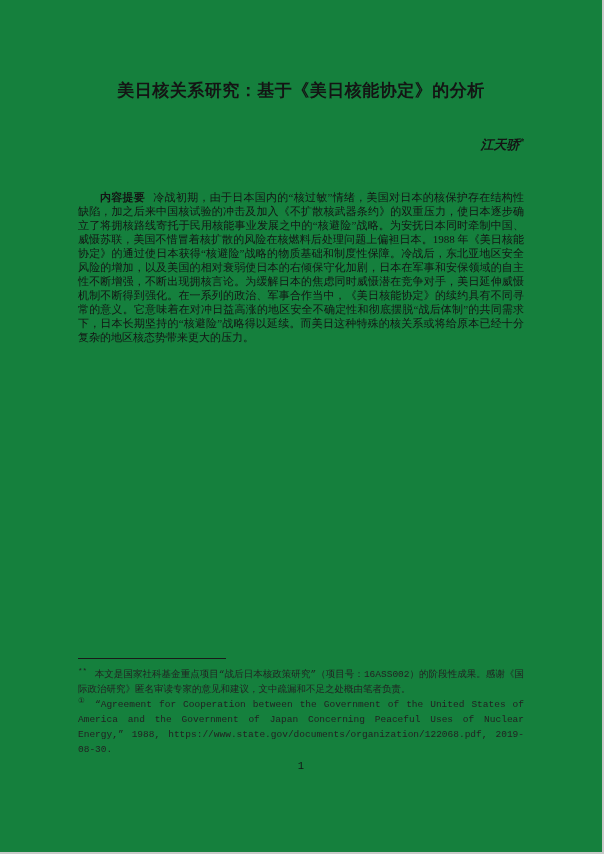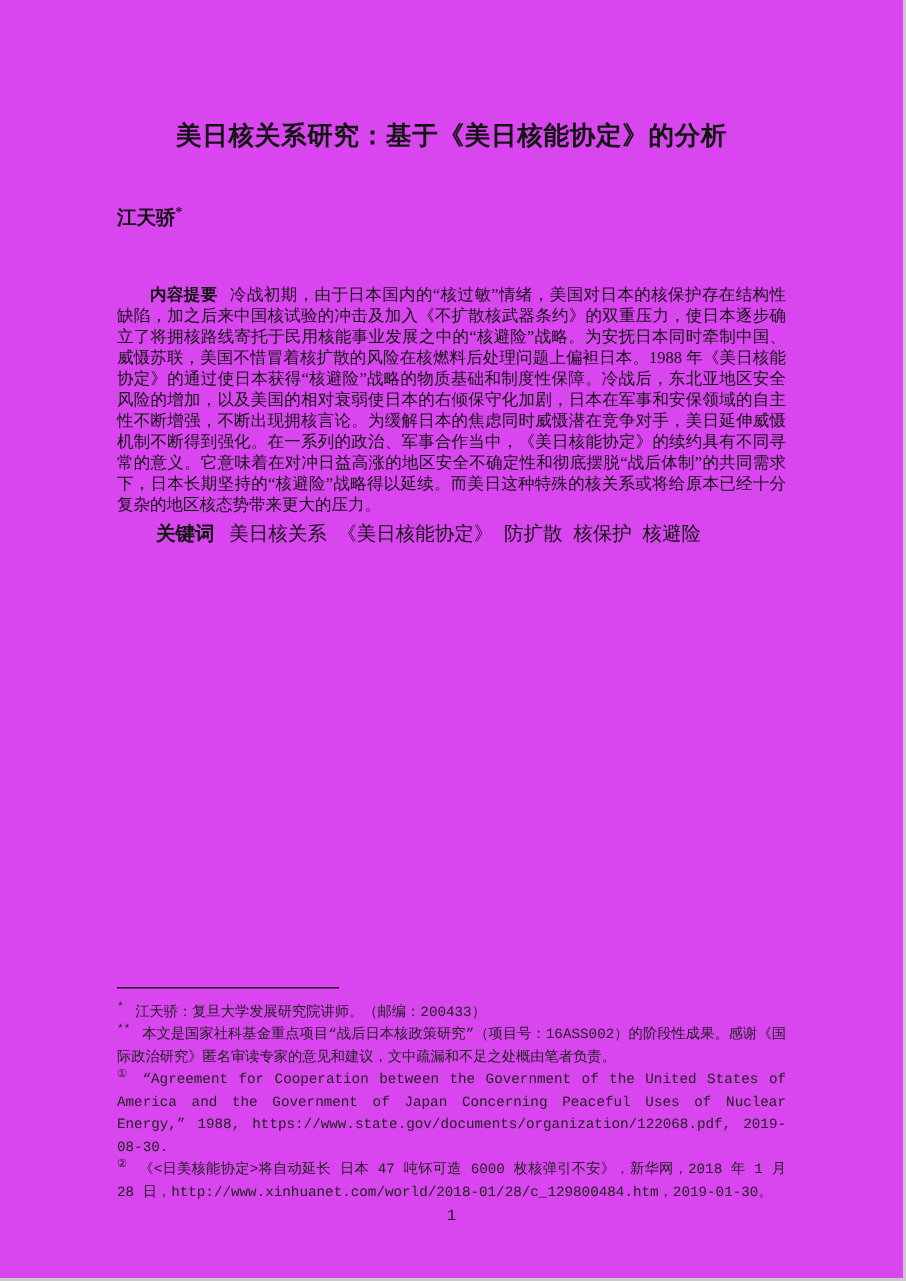--- a/index.html
+++ b/index.html
@@ -1,43 +1,44 @@
 <!DOCTYPE html>
 <html><head>
 <meta charset="utf-8">
 <style>
   html, body { margin: 0; padding: 0; background: #ffffff; }
   .page {
     position: relative;
     width: 604px;
     height: 854px;
     box-sizing: border-box;
-    background: #d946ef;
+    background: #15803d;
     border-right: 2px solid #c9c9c9;
     border-bottom: 2px solid #c9c9c9;
     padding: 80px 78px 0 78px;
     color: #141414;
     font-family: "Liberation Serif", "DejaVu Serif", serif;
     overflow: hidden;
   }
   .title {
     margin: 0;
     font-size: 17px;
     line-height: 22px;
     text-align: center;
     font-weight: bold;
     font-family: "Liberation Sans", "DejaVu Sans", sans-serif;
     letter-spacing: 0.5px;
   }
   .author-line {
     margin-top: 30px;
-    text-align: left;
+    text-align: right;
     font-size: 13px;
     font-weight: bold;
     line-height: 18px;
+    font-style: italic;
   }
   .author-line sup { font-size: 9px; font-weight: bold; }
   .abstract {
     margin: 36px 0 0 0;
     font-size: 11px;
     line-height: 14px;
     text-align: justify;
     text-indent: 2em;
   }
   .abstract-label, .keywords-label {
@@ -97,29 +98,24 @@
   <h1 class="title">美日核关系研究：基于《美日核能协定》的分析</h1>
 
   <div class="author-line">
     <span>江天骄</span><sup>*</sup>
   </div>
 
   <p class="abstract">
     <span class="abstract-label">内容提要</span><span>冷战初期，由于日本国内的“核过敏”情绪，美国对日本的核保护存在结构性缺陷，加之后来中国核试验的冲击及加入《不扩散核武器条约》的双重压力，使日本逐步确立了将拥核路线寄托于民用核能事业发展之中的“核避险”战略。为安抚日本同时牵制中国、威慑苏联，美国不惜冒着核扩散的风险在核燃料后处理问题上偏袒日本。1988 年《美日核能协定》的通过使日本获得“核避险”战略的物质基础和制度性保障。冷战后，东北亚地区安全风险的增加，以及美国的相对衰弱使日本的右倾保守化加剧，日本在军事和安保领域的自主性不断增强，不断出现拥核言论。为缓解日本的焦虑同时威慑潜在竞争对手，美日延伸威慑机制不断得到强化。在一系列的政治、军事合作当中，《美日核能协定》的续约具有不同寻常的意义。它意味着在对冲日益高涨的地区安全不确定性和彻底摆脱“战后体制”的共同需求下，日本长期坚持的“核避险”战略得以延续。而美日这种特殊的核关系或将给原本已经十分复杂的地区核态势带来更大的压力。</span>
   </p>
 
-  <p class="keywords">
-    <span class="keywords-label">关键词</span><span><span class="kw">美日核关系</span><span class="kw">《美日核能协定》</span><span class="kw">防扩散</span><span class="kw">核保护</span><span class="kw">核避险</span></span>
-  </p>
 
 
   <div class="footer-area">
     <div class="fn-sep"></div>
     <div>
-        <p class="footnote"><sup>*</sup><span> 江天骄：复旦大学发展研究院讲师。（邮编：200433）</span></p>
         <p class="footnote"><sup>**</sup><span> 本文是国家社科基金重点项目“战后日本核政策研究”（项目号：16ASS002）的阶段性成果。感谢《国际政治研究》匿名审读专家的意见和建议，文中疏漏和不足之处概由笔者负责。</span></p>
         <p class="footnote"><sup>①</sup><span> “Agreement for Cooperation between the Government of the United States of America and the Government of Japan Concerning Peaceful Uses of Nuclear Energy,” 1988, https://www.state.gov/documents/organization/122068.pdf, 2019-08-30.</span></p>
-        <p class="footnote"><sup>②</sup><span> 《&lt;日美核能协定&gt;将自动延长 日本 47 吨钚可造 6000 枚核弹引不安》，新华网，2018 年 1 月 28 日，http://www.xinhuanet.com/world/2018-01/28/c_129800484.htm，2019-01-30。</span></p>
       </div>
     <div class="page-number">1</div>
   </div>
 
 </div>
 
 </body></html>

